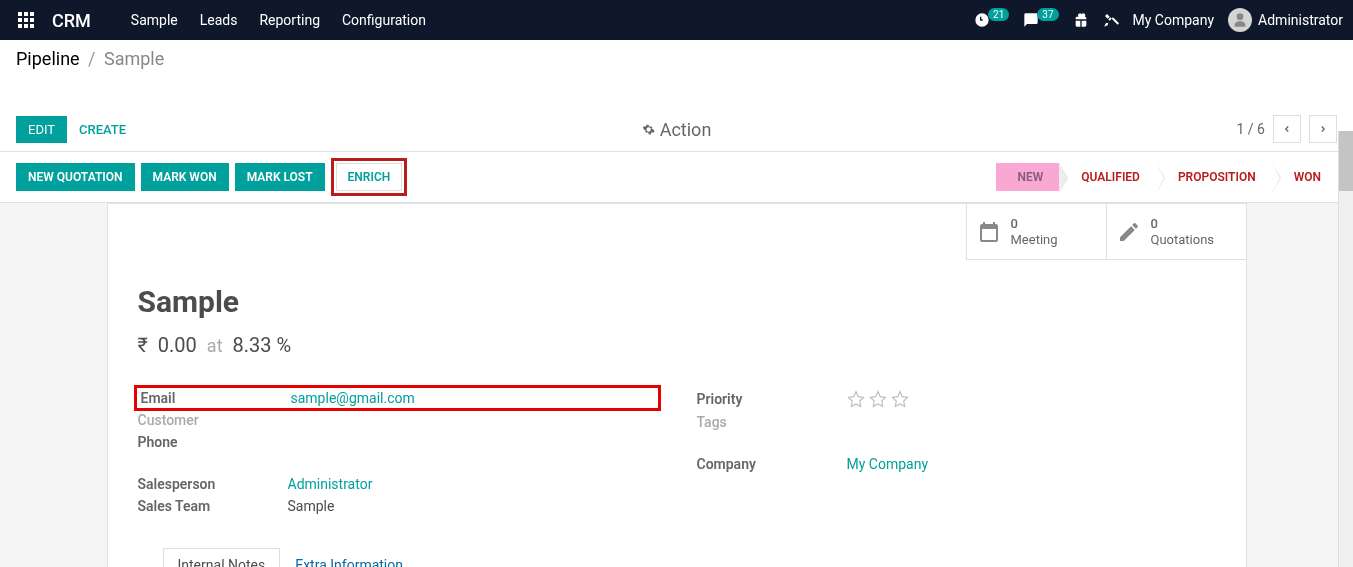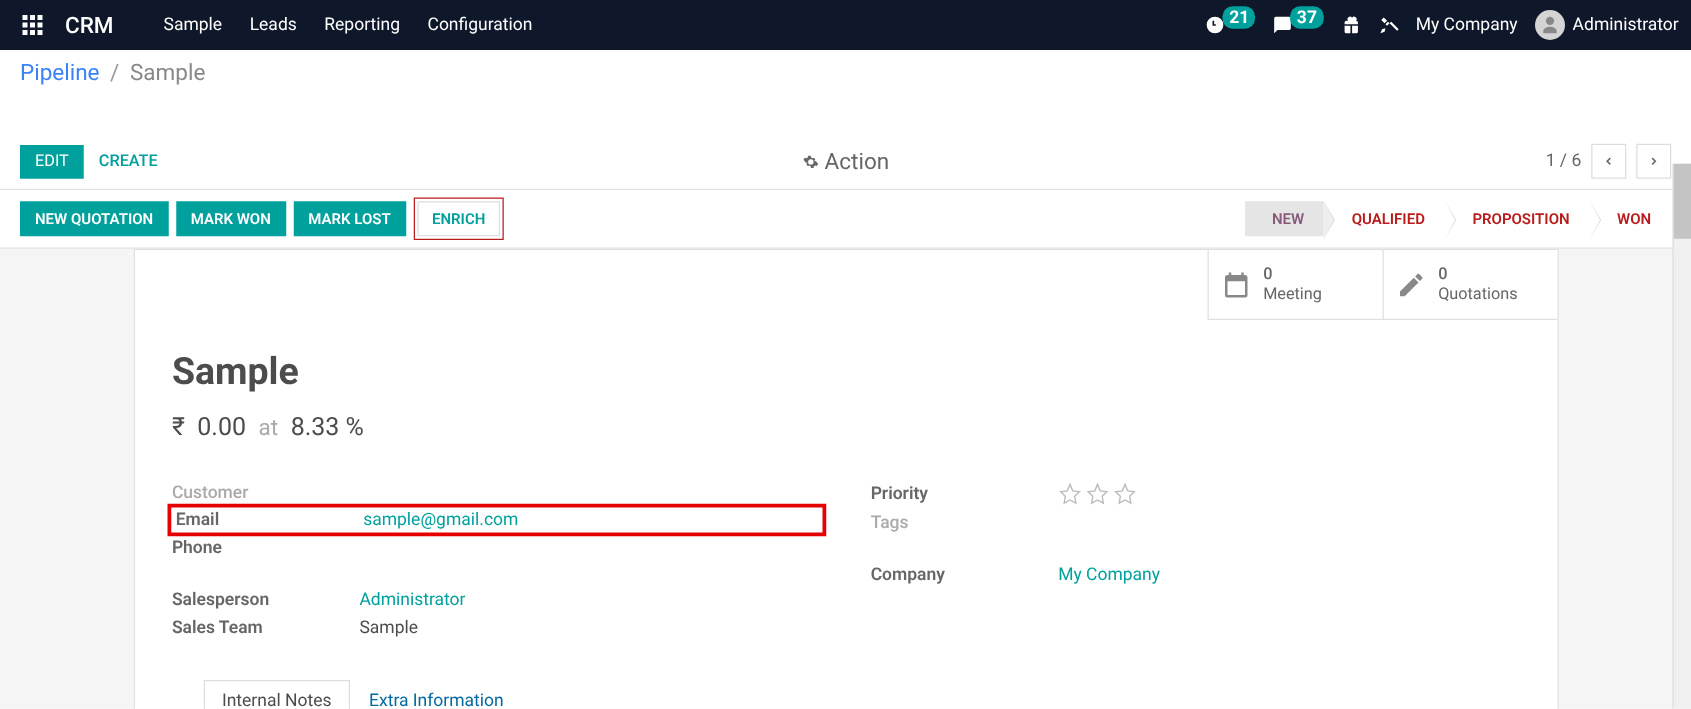--- a/index.html
+++ b/index.html
@@ -7,52 +7,52 @@
   
   
   .topbar { background: #0f172a; height: 40px; display: flex; align-items: center; color: #fff; padding: 0 10px; }
   .apps-icon { display: grid; grid-template-columns: repeat(3, 4px); grid-template-rows: repeat(3, 4px); gap: 2px; margin: 0 18px 0 8px; cursor: pointer; }
   .apps-icon span { background: #fff; width: 4px; height: 4px; }
   .brand { font-size: 18px; font-weight: 500; margin-right: 40px; }
   .nav-links { display: flex; gap: 22px; }
   .nav-links a { color: #fff; text-decoration: none; font-size: 14px; }
   .topbar-right { margin-left: auto; display: flex; align-items: center; gap: 14px; }
   .badge-wrap { position: relative; display: flex; align-items: center; }
-  .badge { background: #00a09d; color: #fff; font-size: 14px; border-radius: 8px; padding: 1px 5px; margin-left: -2px; position: relative; top: -6px; font-weight: 700; text-align: right; }
+  .badge { background: #00a09d; color: #fff; font-size: 10px; border-radius: 8px; padding: 1px 5px; margin-left: -2px; position: relative; top: -6px; font-weight: 400; text-align: right; }
   .icon { width: 16px; height: 16px; fill: #fff; }
   .company { font-size: 14px; }
   .avatar { width: 24px; height: 24px; border-radius: 50%; background: #d4d4d4; display: inline-flex; align-items: center; justify-content: center; margin-right: 6px; }
   .avatar svg { width: 16px; height: 16px; fill: #888; }
   .user-wrap { display: flex; align-items: center; font-size: 14px; }
 
   
   .controlbar { background: #fff; border-bottom: 1px solid #e0e0e0; padding: 8px 16px 0 16px; }
   .breadcrumb { font-size: 18px; margin-bottom: 8px; }
-  .breadcrumb .root { color: #3b82f6; margin-top: 16px; }
+  .breadcrumb .root { color: #000000; margin-top: 16px; }
   .breadcrumb .sep { color: #9a9a9a; margin: 0 4px; }
   .breadcrumb .current { color: #888; }
   .controlbar-row { display: flex; align-items: center; padding-bottom: 8px; margin-top: 46px; }
   .btn { border: none; padding: 6px 12px; font-size: 13px; cursor: pointer; }
   .btn-primary-teal { background: #00a09d; color: #fff; }
   .btn-link-teal { background: transparent; color: #00a09d; font-weight: 500; }
   .action-center { position: absolute; left: 50%; transform: translateX(-50%); color: #666; font-size: 18px; display: flex; align-items: center; gap: 5px; }
   .gear-icon { width: 13px; height: 13px; fill: #666; }
   .pager { margin-left: auto; display: flex; align-items: center; gap: 8px; color: #666; font-size: 14px; }
   .pager-btn { width: 28px; height: 28px; border: 1px solid #ddd; background: #fff; display: flex; align-items: center; justify-content: center; cursor: pointer; color: #666; }
 
   
   .actionrow { background: #fff; border-bottom: 1px solid #e0e0e0; padding: 6px 16px; display: flex; align-items: center; gap: 6px; }
   .btn-teal { background: #00a09d; color: #fff; font-size: 12px; font-weight: 600; padding: 7px 12px; }
   .btn-outline-teal { background: #fff; color: #00a09d; font-size: 12px; font-weight: 600; padding: 6px 11px; border: 1px solid #ddd; }
-  .red-box { border: 1px solid #b91c1c; padding: 2px; display: inline-block; }
+  .red-box { border: 3px solid #b91c1c; padding: 2px; display: inline-block; }
   
   
   .stages { margin-left: auto; display: flex; }
   .stage { position: relative; padding: 7px 16px 7px 22px; font-size: 12px; font-weight: 600; color: #b91c1c; background: #fff; }
-  .stage.active { background: #e5e5e5; color: #875a7b; }
+  .stage.active { background: #f9a8d4; color: #875a7b; }
   .stage::after { content: ""; position: absolute; right: -8px; top: 0; border-top: 15px solid transparent; border-bottom: 15px solid transparent; border-left: 8px solid #fff; z-index: 2; }
   .stage.active::after { border-left-color: #eee; }
   .stage::before { content: ""; position: absolute; right: -9px; top: 0; border-top: 15px solid transparent; border-bottom: 15px solid transparent; border-left: 9px solid #ddd; z-index: 1; }
   .stage:last-child::after, .stage:last-child::before { display: none; }
 
   
   .main { padding: 0; display: flex; justify-content: center; }
   .sheet { background: #fff; width: 1140px; border: 1px solid #e0e0e0; margin-top: 0; position: relative; }
   
   
@@ -217,27 +217,27 @@
       <div class="amount-row">
         <span>₹</span>
         <span>0.00</span>
         <span class="at">at</span>
         <span>8.33 %</span>
       </div>
 
       <div class="fields">
 
         <div>
-          <div class="field-row">
-              <span class="field-label muted">Customer</span>
-            </div>
           <div class="field-row red-outline">
             <span class="field-label">Email</span>
             <span class="field-value link">sample@gmail.com</span>
           </div>
+          <div class="field-row">
+              <span class="field-label muted">Customer</span>
+            </div>
           <div class="field-row">
               <span class="field-label">Phone</span>
             </div>
           <div class="spacer"></div>
           <div class="field-row">
             <span class="field-label">Salesperson</span>
             <span class="field-value link">Administrator</span>
           </div>
           <div class="field-row">
             <span class="field-label">Sales Team</span>

